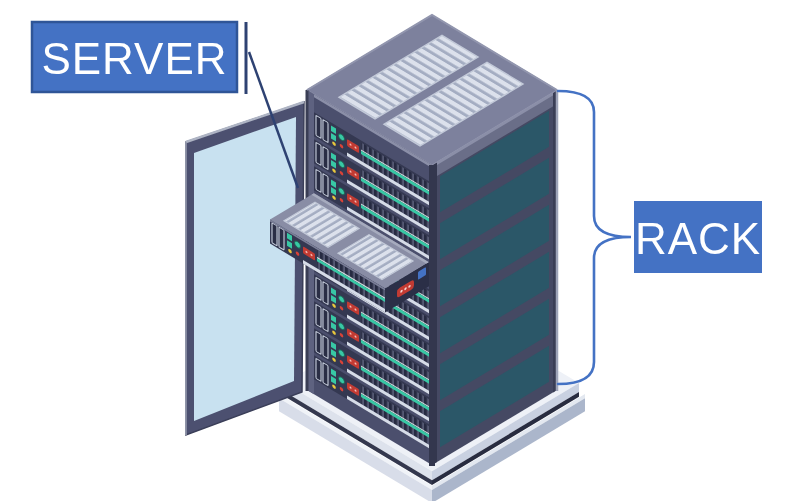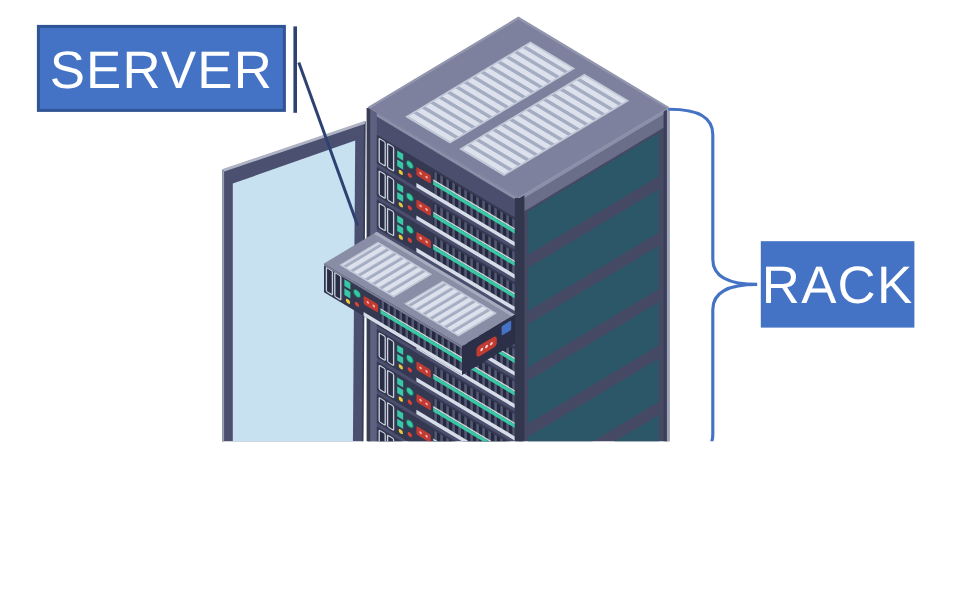--- a/index.html
+++ b/index.html
@@ -1,16 +1,16 @@
 <!DOCTYPE html>
 <html><head>
 <meta charset="utf-8">
 <style>
   html,body{margin:0;padding:0;background:#ffffff;}
-  .stage{width:800px;height:368px;position:relative;background:#ffffff;overflow:hidden;
+  .stage{width:800px;height:501px;position:relative;background:#ffffff;overflow:hidden;
          font-family:"Liberation Sans",sans-serif;}
   svg{display:block;}
   text.callout-text{fill:#ffffff;font-family:"Liberation Sans",sans-serif;font-size:44px;
        text-anchor:middle;dominant-baseline:central;letter-spacing:1px;}
 </style>
 </head>
 <body>
 
 <div class="stage">
 <svg width="800" height="501" viewBox="0 0 800 501">

